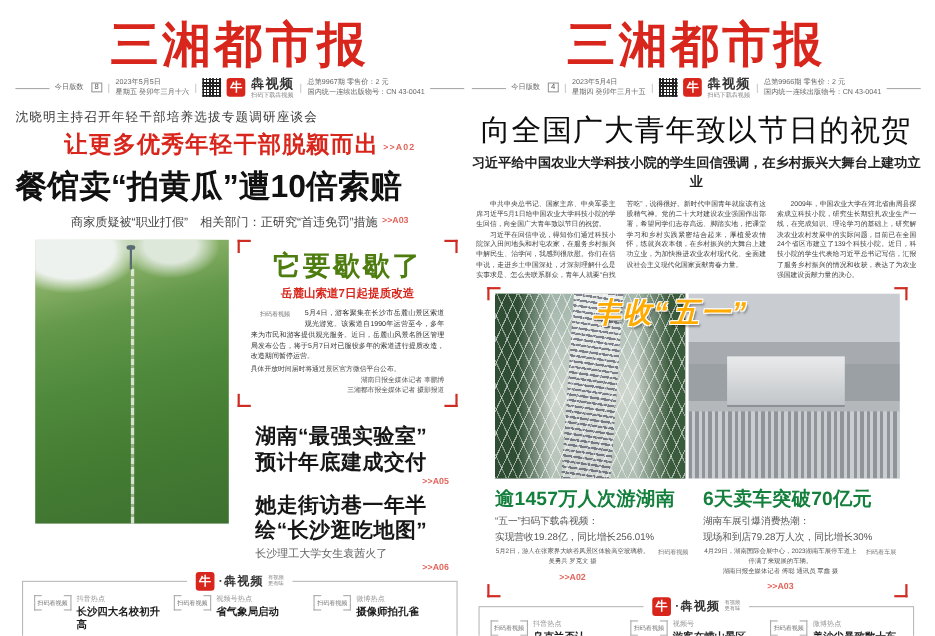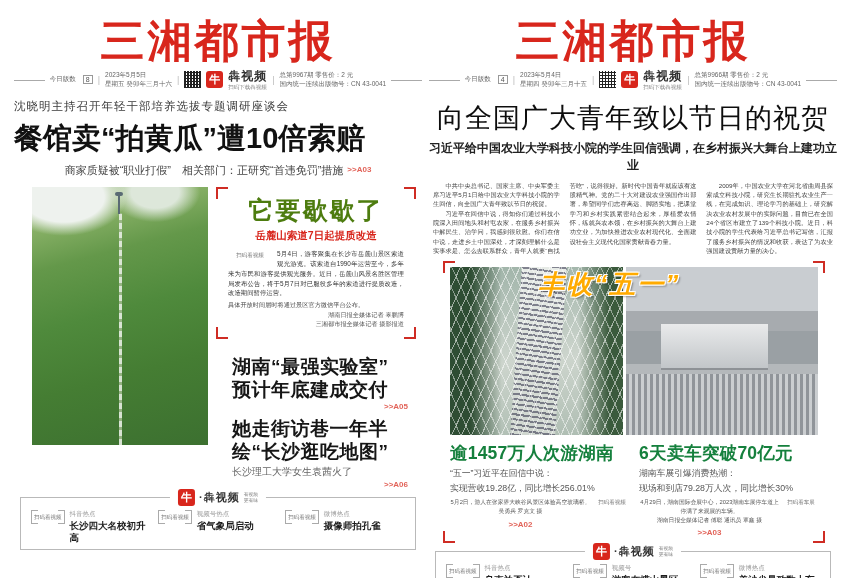--- a/index.html
+++ b/index.html
@@ -149,20 +149,23 @@
       </span>
       <span class="info-sep">|</span>
       <span class="info-col">
         <span>总第9967期 零售价：2 元</span>
         <span>国内统一连续出版物号：CN 43-0041</span>
       </span>
       <span class="info-rule"></span>
     </div>
 
     <div class="kicker">沈晓明主持召开年轻干部培养选拔专题调研座谈会</div>
+    <div class="h-red">
+      <span>让更多优秀年轻干部脱颖而出</span><span class="ref">&gt;&gt;A02</span>
+    </div>
     <div class="h-main">餐馆卖“拍黄瓜”遭10倍索赔</div>
     <div class="subdeck">
       <span>商家质疑被“职业打假”　相关部门：正研究“首违免罚”措施</span><span class="ref">&gt;&gt;A03</span>
     </div>
 
     <div class="mid">
       <div class="photo-yuelu">
           <span class="tower"></span>
         </div>
       <div class="mid-right">
@@ -291,21 +294,21 @@
         <i class="bl"></i>
         <i class="br"></i>
       <div class="photos">
         <div class="photo-bridge"></div>
         <div class="photo-expo"></div>
         <div class="photo-overlay">丰收“五一”</div>
       </div>
       <div class="stories">
         <div class="story">
           <div class="story-h">逾1457万人次游湖南</div>
-          <div class="story-sub">“五一”习近平在回信中说：</div>
+          <div class="story-sub">“五一”扫码下载犇视频：</div>
           <div class="story-sub">实现营收19.28亿，同比增长256.01%</div>
           <div class="story-foot">
             <div class="story-cap">
               <span>5月2日，游人在张家界大峡谷风景区体验高空玻璃桥。</span>
               <div class="story-credit">吴勇兵 罗克文 摄</div>
               <div class="story-ref">&gt;&gt;A02</div>
             </div>
             <div class="story-qr">
               <span class="qr q30"></span>
               <span class="qr-label">扫码看视频</span>

